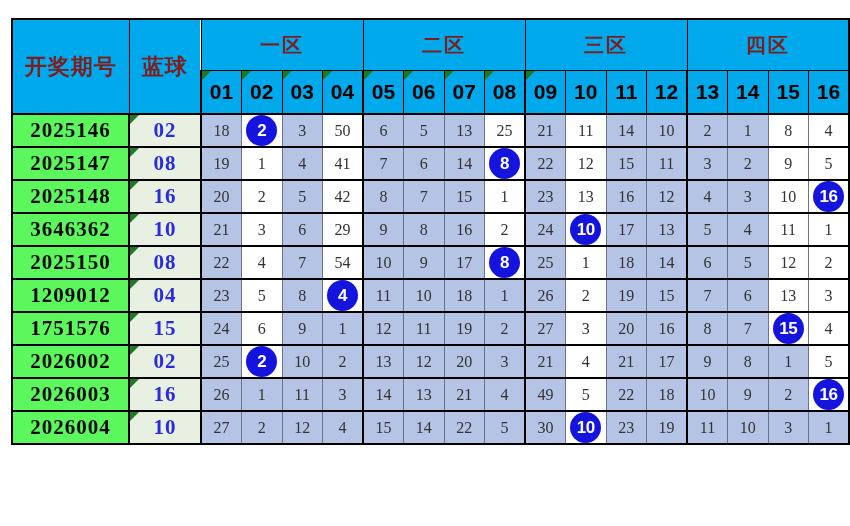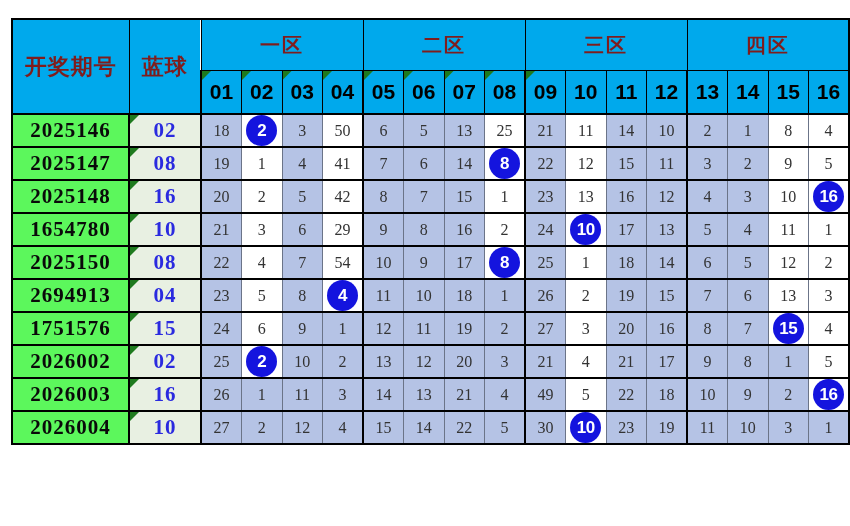--- a/index.html
+++ b/index.html
@@ -155,21 +155,21 @@
           <td class="cell s zstart">23</td>
           <td class="cell w">13</td>
           <td class="cell s">16</td>
           <td class="cell s">12</td>
           <td class="cell s zstart">4</td>
           <td class="cell s">3</td>
           <td class="cell w">10</td>
           <td class="cell w"><span class="circle">16</span></td>
         </tr>
         <tr class="data-row">
-          <td class="period">1654780</td>
+          <td class="period">3646362</td>
           <td class="blue"><span class="tri"></span>10</td>
           <td class="cell s zstart">21</td>
           <td class="cell w">3</td>
           <td class="cell s">6</td>
           <td class="cell w">29</td>
           <td class="cell s zstart">9</td>
           <td class="cell s">8</td>
           <td class="cell s">16</td>
           <td class="cell w">2</td>
           <td class="cell s zstart">24</td>
@@ -195,21 +195,21 @@
           <td class="cell s zstart">25</td>
           <td class="cell w">1</td>
           <td class="cell s">18</td>
           <td class="cell s">14</td>
           <td class="cell s zstart">6</td>
           <td class="cell s">5</td>
           <td class="cell w">12</td>
           <td class="cell w">2</td>
         </tr>
         <tr class="data-row">
-          <td class="period">2694913</td>
+          <td class="period">1209012</td>
           <td class="blue"><span class="tri"></span>04</td>
           <td class="cell s zstart">23</td>
           <td class="cell w">5</td>
           <td class="cell s">8</td>
           <td class="cell w"><span class="circle">4</span></td>
           <td class="cell s zstart">11</td>
           <td class="cell s">10</td>
           <td class="cell s">18</td>
           <td class="cell s">1</td>
           <td class="cell s zstart">26</td>

